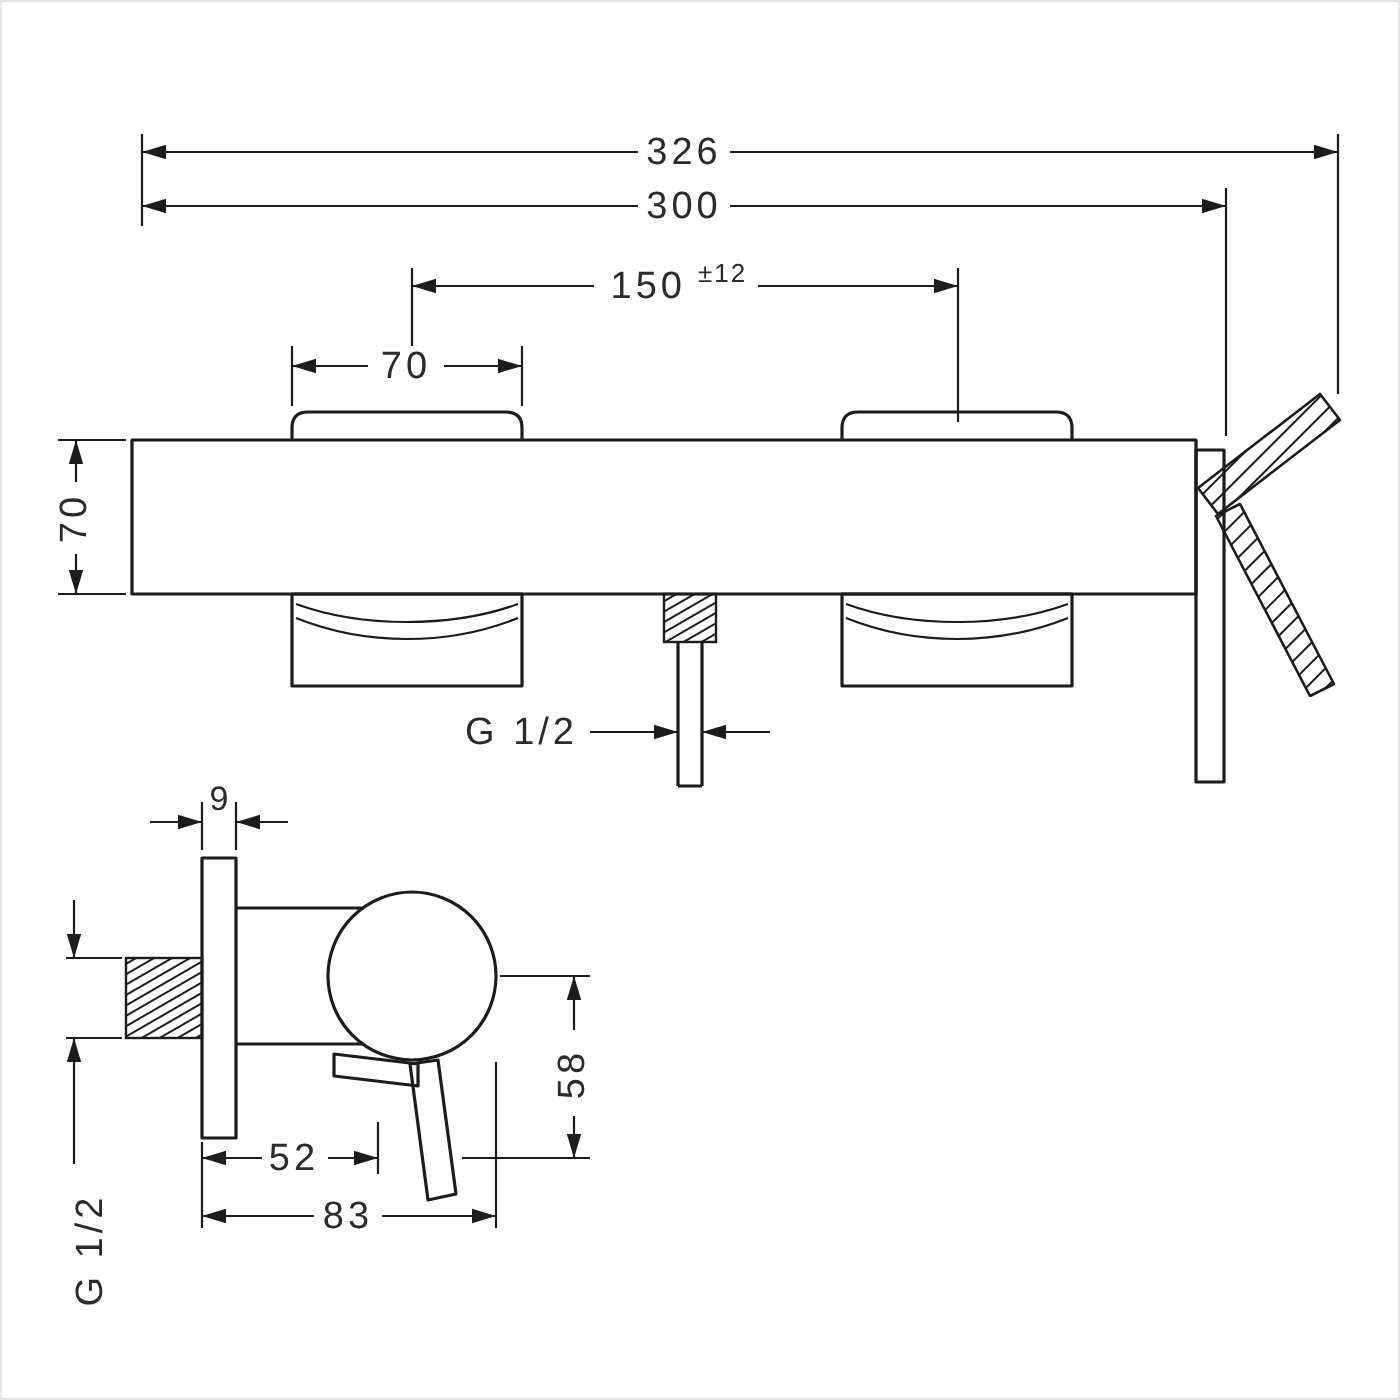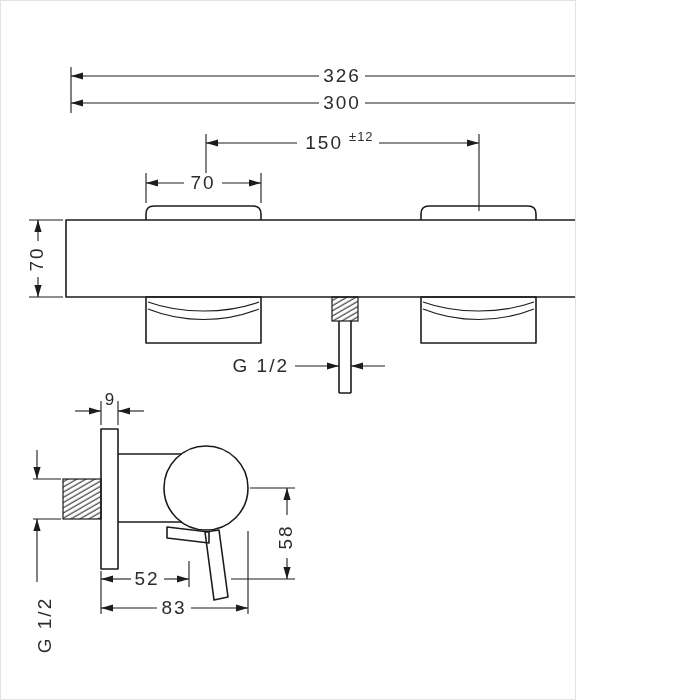--- a/index.html
+++ b/index.html
@@ -1,17 +1,17 @@
 <!DOCTYPE html>
 <html><head>
 <meta charset="utf-8">
 <style>
   html,body{margin:0;padding:0;background:#fff;}
   .page{
-    width:576px;height:700px;box-sizing:border-box;
+    width:700px;height:700px;box-sizing:border-box;
     background:#ffffff;border:1px solid #e3e3e3;
     font-family:"Liberation Sans", sans-serif;
     position:relative;overflow:hidden;text-align:center;
   }
   svg text{
     fill:#2b2b2b;font-size:19px;letter-spacing:2px;
     font-family:"Liberation Sans", sans-serif;
   }
   svg text.tol{font-size:13px;letter-spacing:1px;}
   svg text.small{font-size:17px;letter-spacing:1px;}

